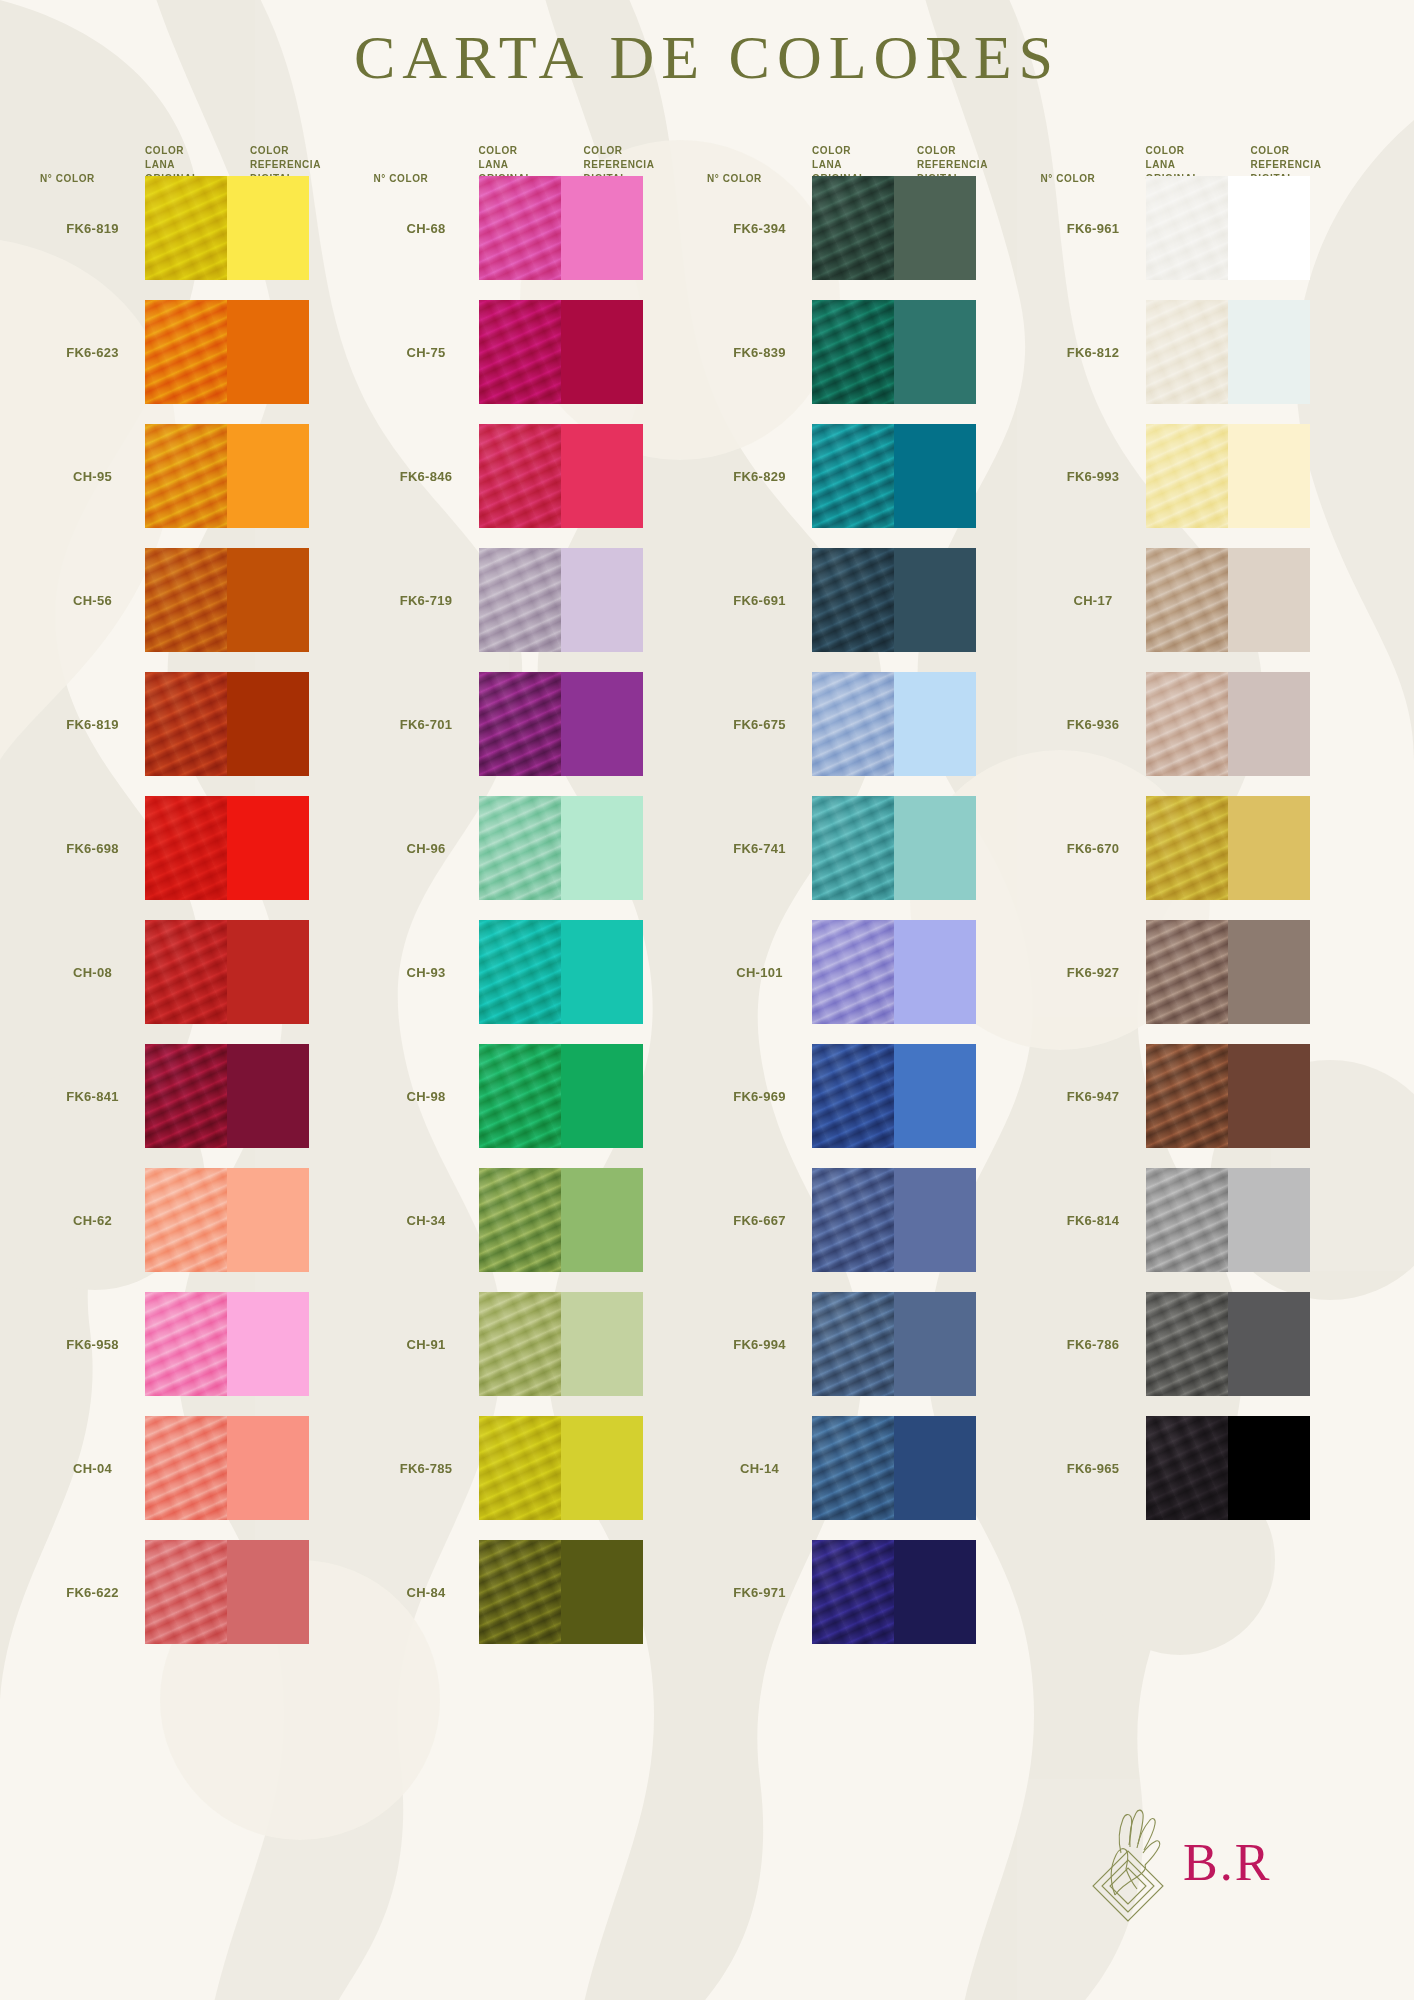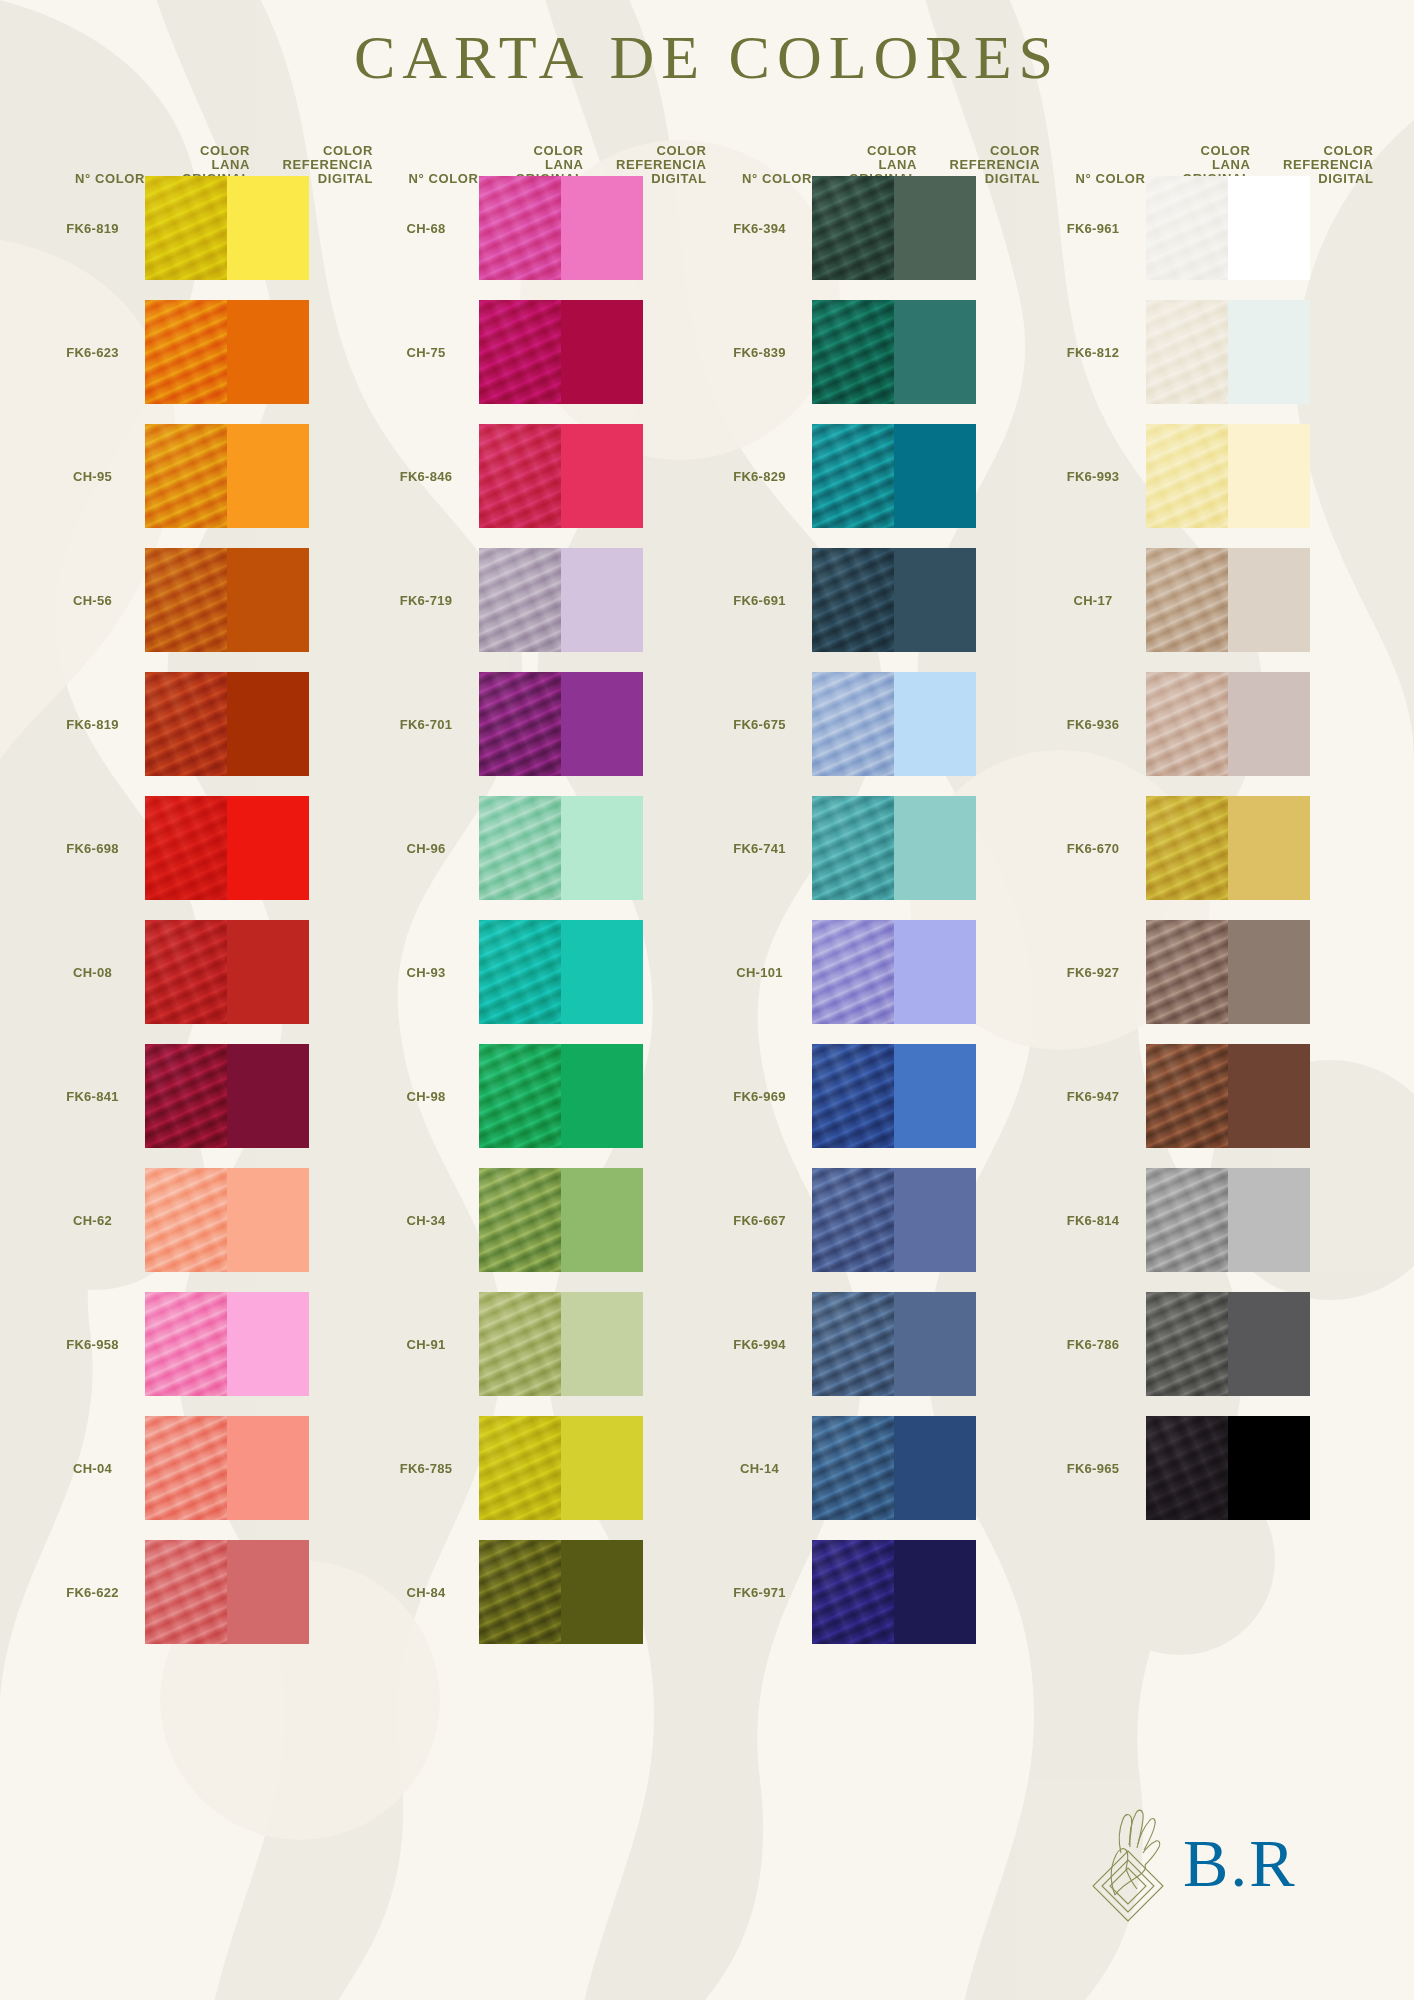--- a/index.html
+++ b/index.html
@@ -56,30 +56,30 @@
     top: 140px;
     left: 40px;
     width: 1334px;
     display: flex;
   }
   .block-head {
     width: 25%;
     display: flex;
   }
   .head-cell {
-    font-size: 13px;
+    font-size: 10px;
     font-weight: bold;
     color: #6e7339;
     letter-spacing: 0.6px;
     line-height: 14px;
     text-align: center;
     display: flex;
     flex-direction: column;
     justify-content: flex-end;
-    align-items: flex-end;
+    align-items: flex-start;
     height: 46px;
   }
   .head-cell.code  { width: 105px; }
   .head-cell.wool  { width: 105px; }
   .head-cell.digi  { width: 123px; }
   .head-cell span { display: block; }
 
   
   .blocks {
     position: absolute;
@@ -162,22 +162,22 @@
     width: 240px;
     height: 150px;
     display: flex;
     align-items: center;
     gap: 12px;
     z-index: 3;
   }
   .logo-mark { width: 86px; height: 120px; flex: 0 0 auto; }
   .logo-text {
     font-family: "Liberation Serif", "DejaVu Serif", serif;
-    font-size: 68px;
-    color: #0369a1;
+    font-size: 52px;
+    color: #be185d;
     letter-spacing: 2px;
     line-height: 1;
   }
 </style>
 </head>
 <body>
 
 <svg id="blob-layer" viewBox="0 0 1414 2000" preserveAspectRatio="none">
   <rect x="0" y="0" width="1414" height="2000" fill="#f9f6f0"></rect>
   <g fill="#edeae1" opacity="0.95">

